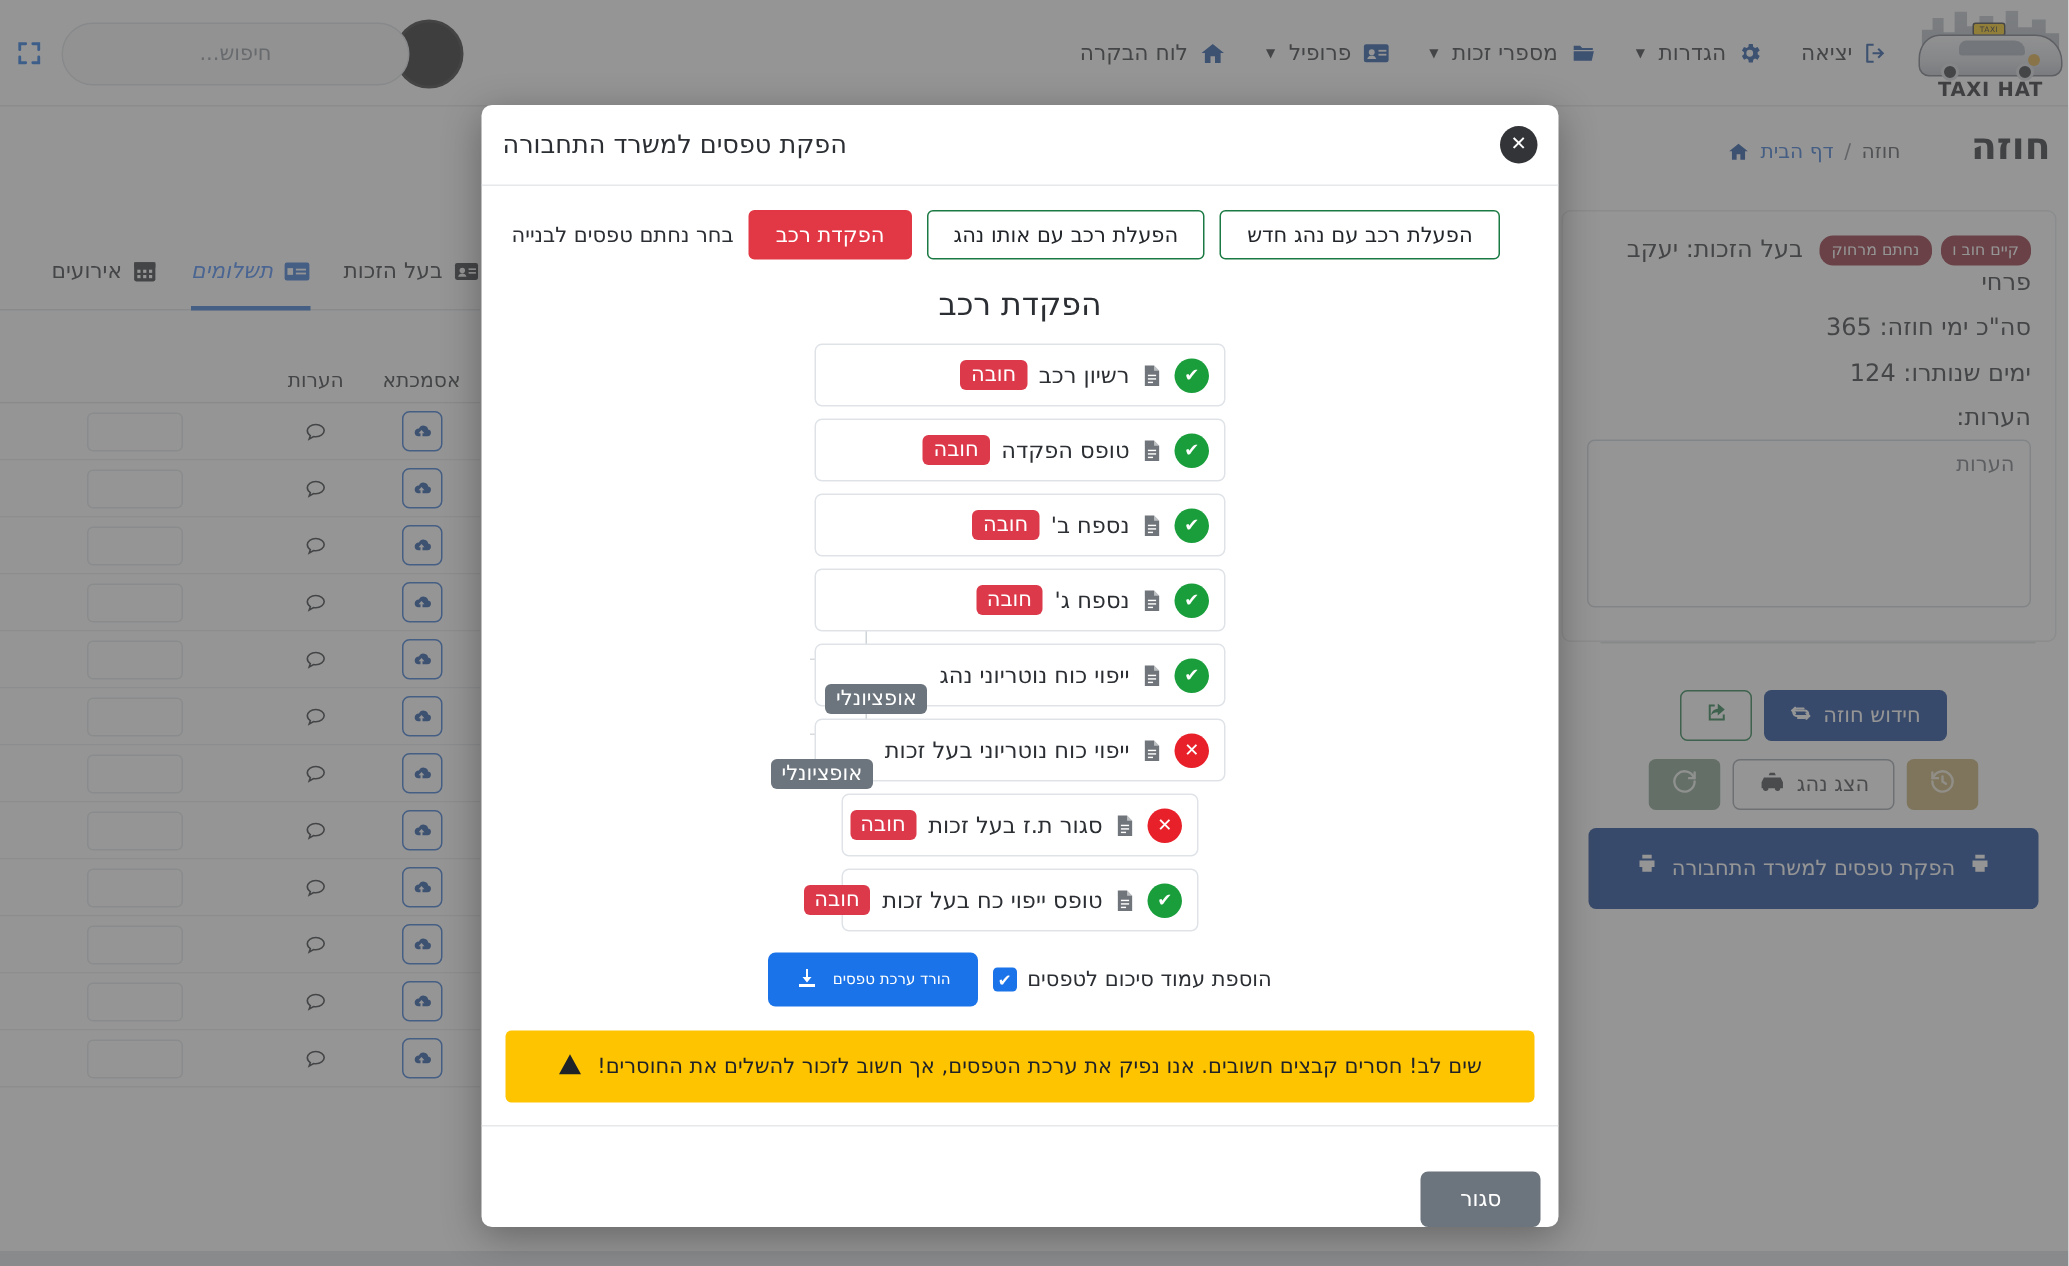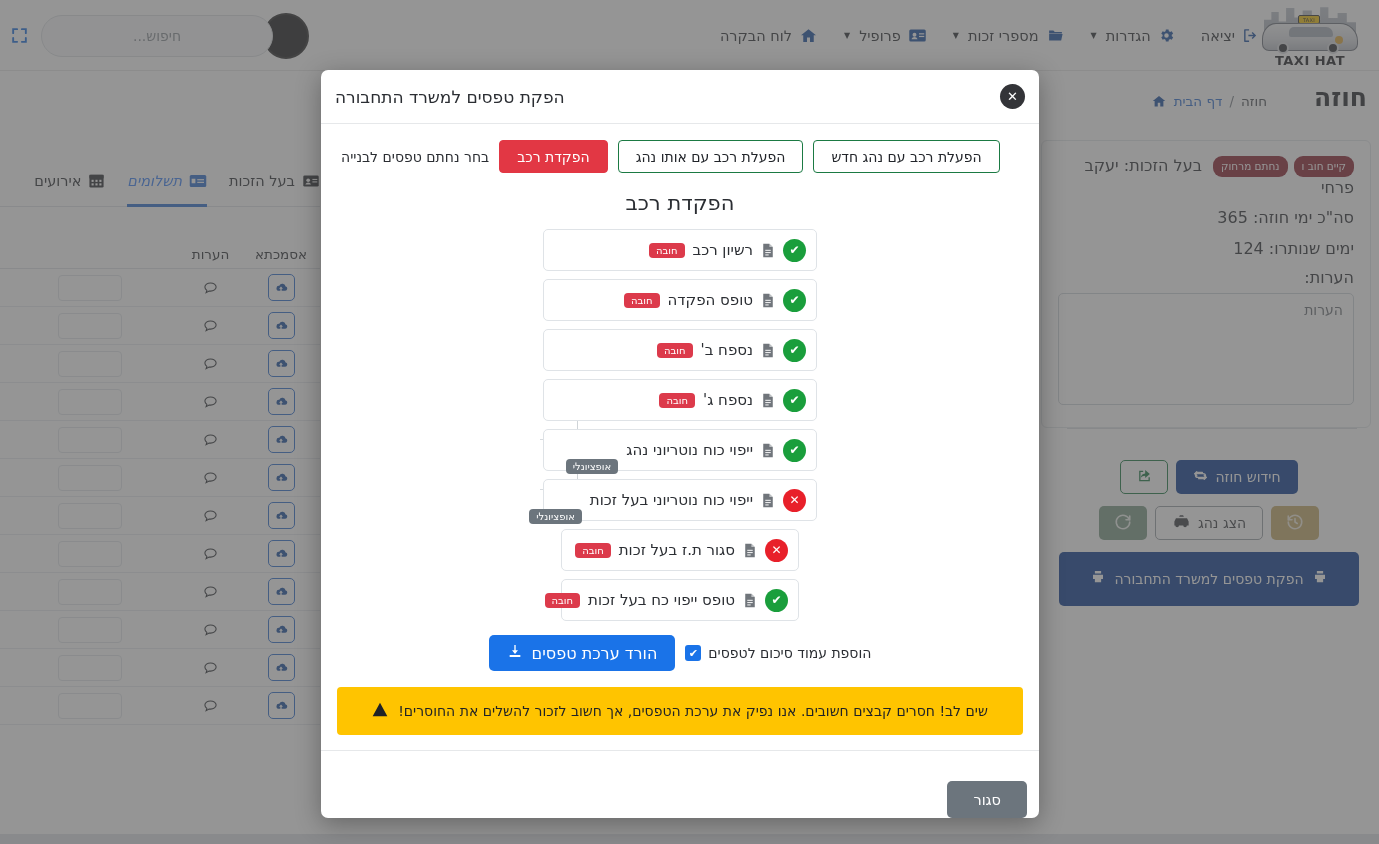--- a/index.html
+++ b/index.html
@@ -12,22 +12,22 @@
 
   
   .page { position: absolute; inset: 0; background: #fff; }
 
   .topbar {
     position: absolute; top: 0; left: 0; right: 0; height: 71px;
     background: #ffffff; display: flex; align-items: center;
     border-bottom: 1px solid #e6e6e6;
   }
   .logo-wrap {
-    position: absolute; right: 12px; top: 0; width: 114px; height: 71px;
-    display: flex; align-items: center; justify-content: center;
+    position: absolute; right: 0; top: 0; width: 114px; height: 71px;
+    display: flex; align-items: center; 
   }
   .logo-art { position: relative; width: 104px; height: 66px; }
   .logo-city {
     position: absolute; top: 2px; left: 6px; width: 92px; height: 34px;
     background:
       linear-gradient(to top, #8d95a3 0%, #aab2bd 100%);
     opacity: .75;
     clip-path: polygon(0% 100%, 0% 45%, 8% 45%, 8% 22%, 16% 22%, 16% 50%, 24% 50%,
       24% 10%, 33% 10%, 33% 38%, 42% 38%, 42% 18%, 52% 18%, 52% 46%, 61% 46%,
       61% 8%, 70% 8%, 70% 40%, 80% 40%, 80% 25%, 90% 25%, 90% 52%, 100% 52%, 100% 100%);
@@ -210,35 +210,35 @@
   .form-row.w-full { width: 274px; margin-right: auto; margin-left: auto; }
   .form-row.w-narrow { width: 238px; margin-right: auto; margin-left: auto; }
   .status-ic {
     width: 23px; height: 23px; border-radius: 50%; color: #fff; flex: none;
     display: flex; align-items: center; justify-content: center; font-size: 12px;
   }
   .status-ic.ok { background: #1a9e3c; }
   .status-ic.err { background: #e8202a; }
   .doc-ic { color: #70757b; display: inline-flex; flex: none; }
   .form-label { font-size: 15px; color: #2b2e33; white-space: nowrap; }
-  .chip { font-size: 10px; color: #fff; padding: 2px 7px; border-radius: 4px; white-space: nowrap; flex: none; }
+  .chip { font-size: 14px; color: #fff; padding: 2px 7px; border-radius: 4px; white-space: nowrap; flex: none; }
   .chip.req { background: #dc3a4b; }
   .chip.opt { background: #6c757d; margin-top: 32px; }
 
   .ghost-col {
     position: absolute; left: 219px; top: 265px; width: 38px; height: 100px;
     border-right: 1px solid #cfd4d8; pointer-events: none;
   }
   .ghost-tab { position: absolute; left: 228px; top: 257px; width: 22px; height: 7px; background: #c7ccd1; }
   .ghost-line { position: absolute; left: 219px; width: 38px; height: 1px; background: #d7dbdf; pointer-events: none; }
 
   .dl-row { display: flex; align-items: center; justify-content: center; gap: 10px; margin-top: 14px; }
   .btn-dl {
     height: 36px; padding: 0 18px; background: #1a73e8; color: #fff; border: none;
-    border-radius: 5px; font-size: 16px; display: inline-flex; align-items: center;
+    border-radius: 5px; font-size: 10px; display: inline-flex; align-items: center;
     gap: 9px; cursor: pointer; font-family: inherit;
   }
   .cb-label { display: inline-flex; align-items: center; gap: 7px; font-size: 14px; color: #2b2e33; cursor: pointer; }
   .cb {
     width: 16px; height: 16px; background: #1a73e8; border-radius: 3px; color: #fff;
     display: inline-flex; align-items: center; justify-content: center; font-size: 11px; flex: none;
   }
 
   .alert {
     margin-top: 16px; background: #ffc400; color: #1f2226; border-radius: 4px;

